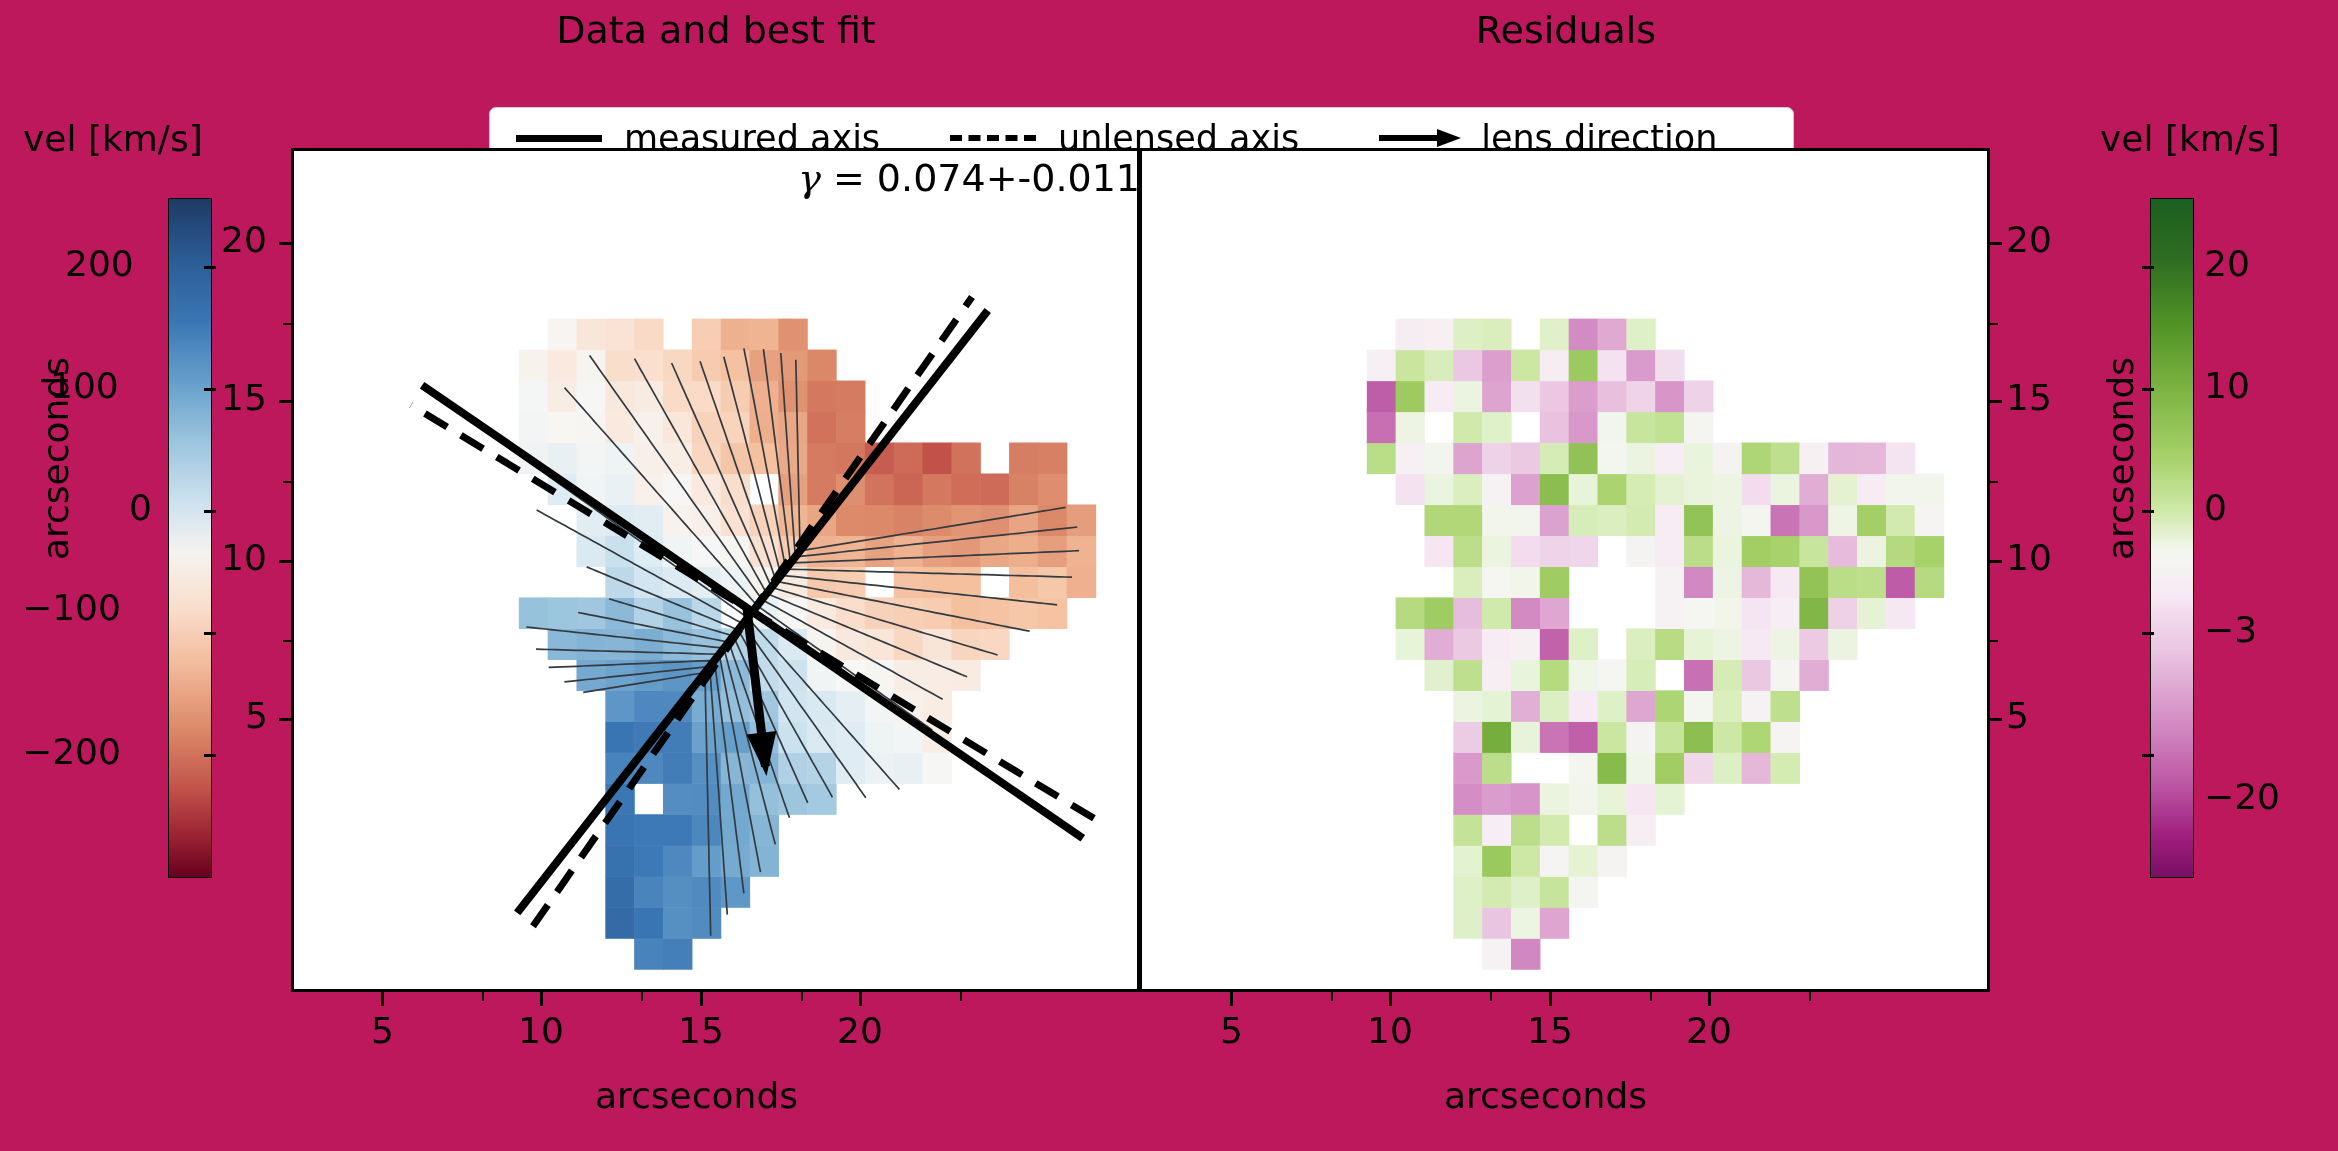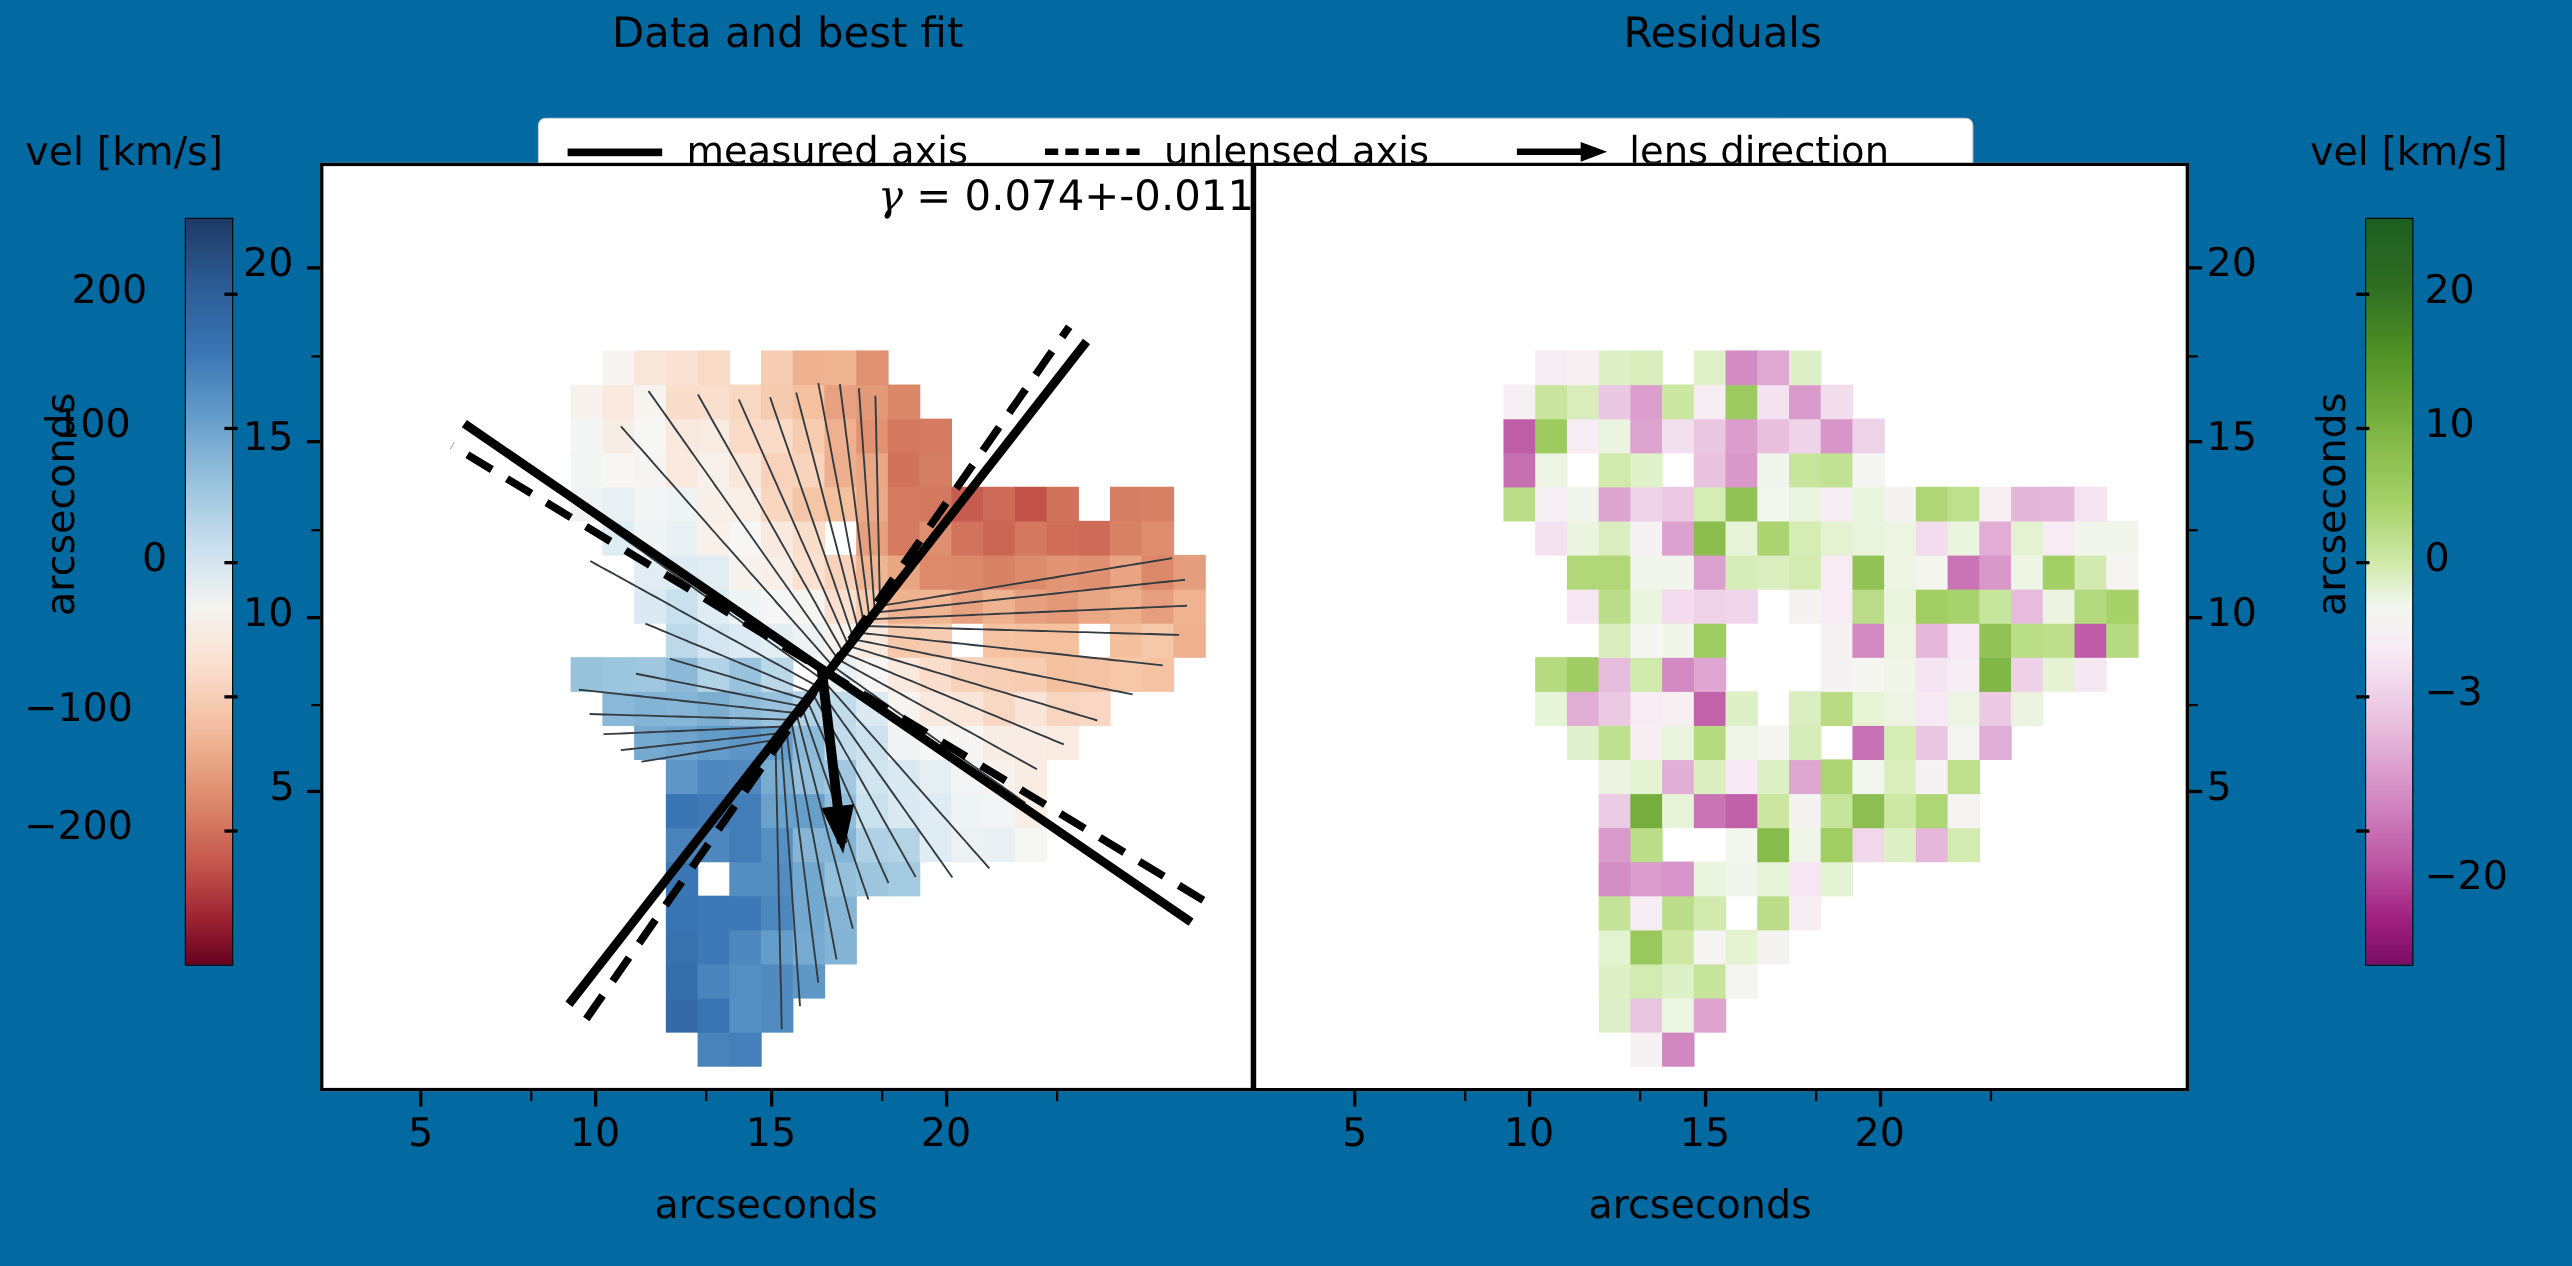--- a/index.html
+++ b/index.html
@@ -1,17 +1,17 @@
 <!DOCTYPE html>
 <html><head>
 <meta charset="utf-8">
 <style>
   html,body{margin:0;padding:0;background:#ffffff;}
   body{width:2338px;height:1151px;overflow:hidden;font-family:"DejaVu Sans",sans-serif;color:#000;}
-  #fig{position:relative;width:2338px;height:1151px;background:#0369a1;}
+  #fig{position:relative;width:2338px;height:1151px;background:#be185d;}
 
   .ttl{position:absolute;font-size:38px;color:#000;white-space:nowrap;text-align:center;}
   .axlabel{position:absolute;font-size:36px;color:#000;white-space:nowrap;}
   .ticklbl{position:absolute;font-size:36px;color:#000;white-space:nowrap;}
   .cblabel{position:absolute;font-size:36px;color:#000;white-space:nowrap;}
   .rot{transform-origin:50% 50%;}
 
   
   #legend{position:absolute;left:489px;top:107px;width:1305px;height:62px;
           border:1.6px solid #cccccc;border-radius:7px;background:#ffffff;
@@ -81,21 +81,21 @@
   <div class="cbtick" style="left:204px;top:266px;"></div>
   <div class="ticklbl" style="left:65px;top:243px;">200</div>
 
   <div class="cbtick" style="left:204px;top:388px;"></div>
   <div class="ticklbl" style="left:50px;top:365px;">100</div>
 
   <div class="cbtick" style="left:204px;top:510px;"></div>
   <div class="ticklbl" style="left:129px;top:487px;">0</div>
 
   <div class="cbtick" style="left:204px;top:632px;"></div>
-  <div class="ticklbl" style="left:22px;top:623px;text-align:center;">−100</div>
+  <div class="ticklbl" style="left:22px;top:587px;text-align:center;">−100</div>
 
   <div class="cbtick" style="left:204px;top:754px;"></div>
   <div class="ticklbl" style="left:22px;top:731px;">−200</div>
 
   <div class="cblabel" style="left:2100px;top:118px;">vel [km/s]</div>
   <div class="cbar" id="cbarR"></div>
   <div class="cbtick" style="left:2142px;top:266px;"></div>
   <div class="ticklbl" style="left:2204px;top:243px;">20</div>
 
   <div class="cbtick" style="left:2142px;top:388px;"></div>

